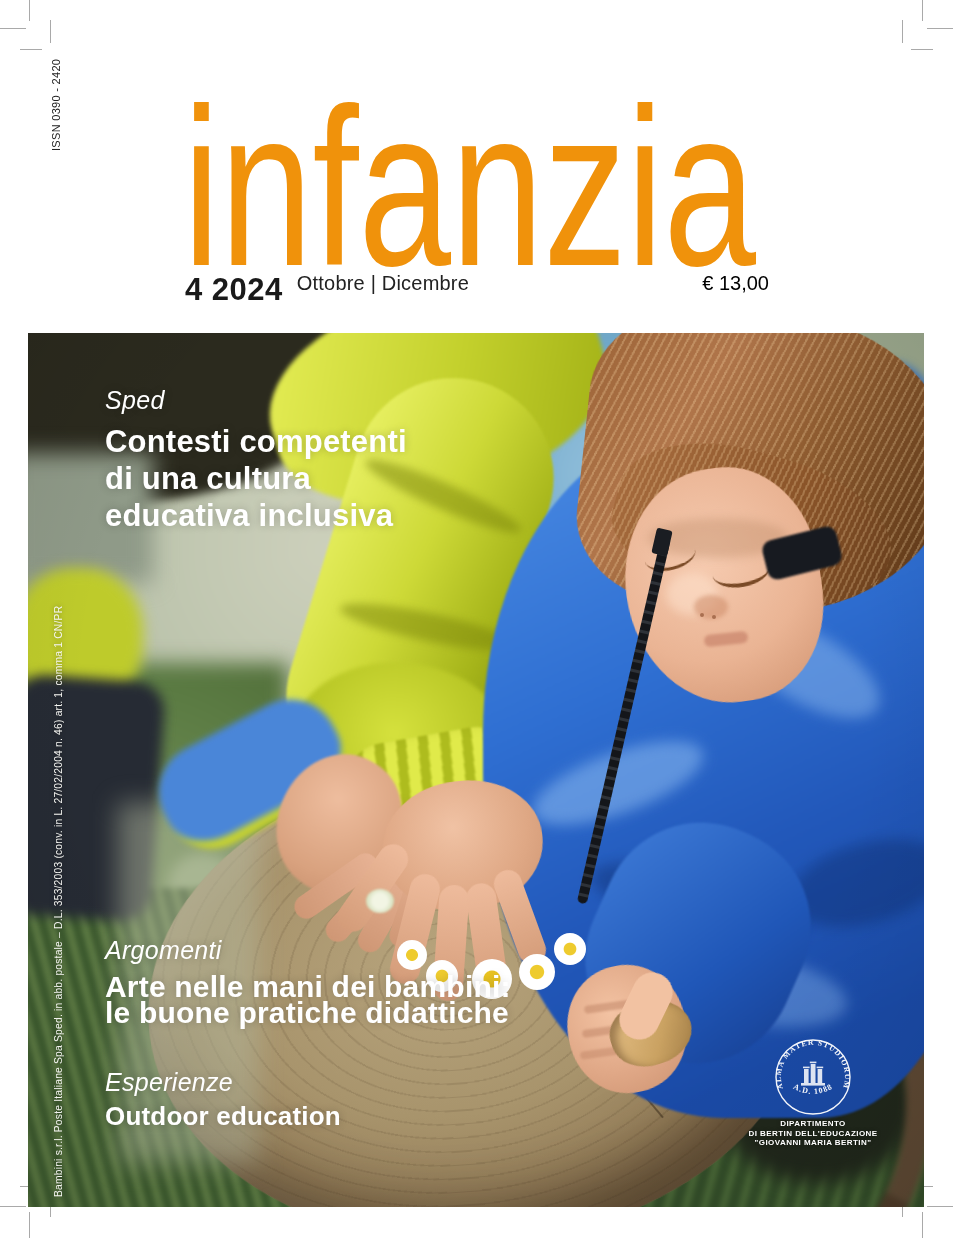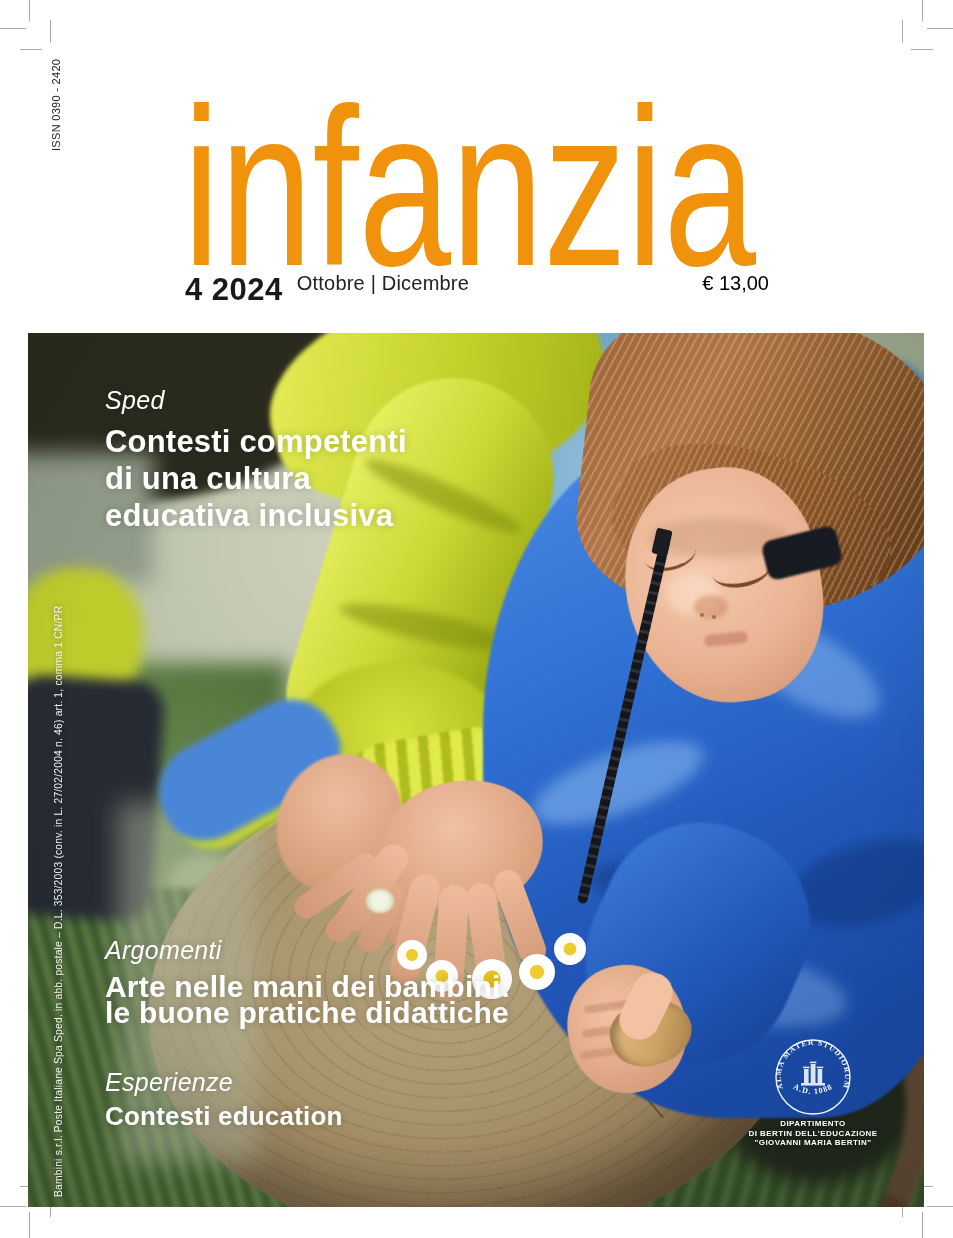--- a/index.html
+++ b/index.html
@@ -176,21 +176,21 @@
   </div>
 
   <div class="photo-text sec-label" style="left:77px;top:603px;">Argomenti</div>
   <div class="photo-text headline small-headline" style="left:77px;top:641px;">
     <div>Arte nelle mani dei bambini:</div>
     <div>le buone pratiche didattiche</div>
   </div>
 
   <div class="photo-text sec-label" style="left:77px;top:735px;">Esperienze</div>
   <div class="photo-text headline esp-headline" style="left:77px;top:770px;">
-    <div>Contesti education</div>
+    <div>Outdoor education</div>
   </div>
 
   <div class="credit">Bambini s.r.l. Poste Italiane Spa Sped. in abb. postale – D.L. 353/2003 (conv. in L. 27/02/2004 n. 46) art. 1, comma 1 CN/PR</div>
 
   <svg class="seal-svg" width="160" height="100" viewBox="0 0 160 100">
     <defs>
       <path id="sealTopArc" d="M 50 57 A 32 32 0 1 1 110 57" fill="none"></path>
       <path id="sealBottomArc" d="M 52 52 Q 80 74 108 52" fill="none"></path>
     </defs>
     <circle cx="80" cy="46" r="37" fill="none" stroke="#ffffff" stroke-width="1.4"></circle>

